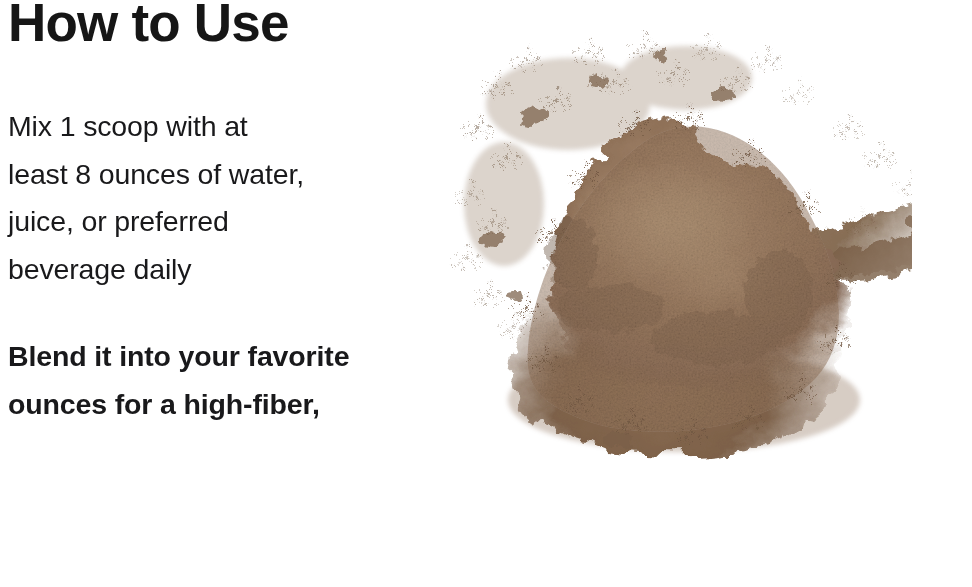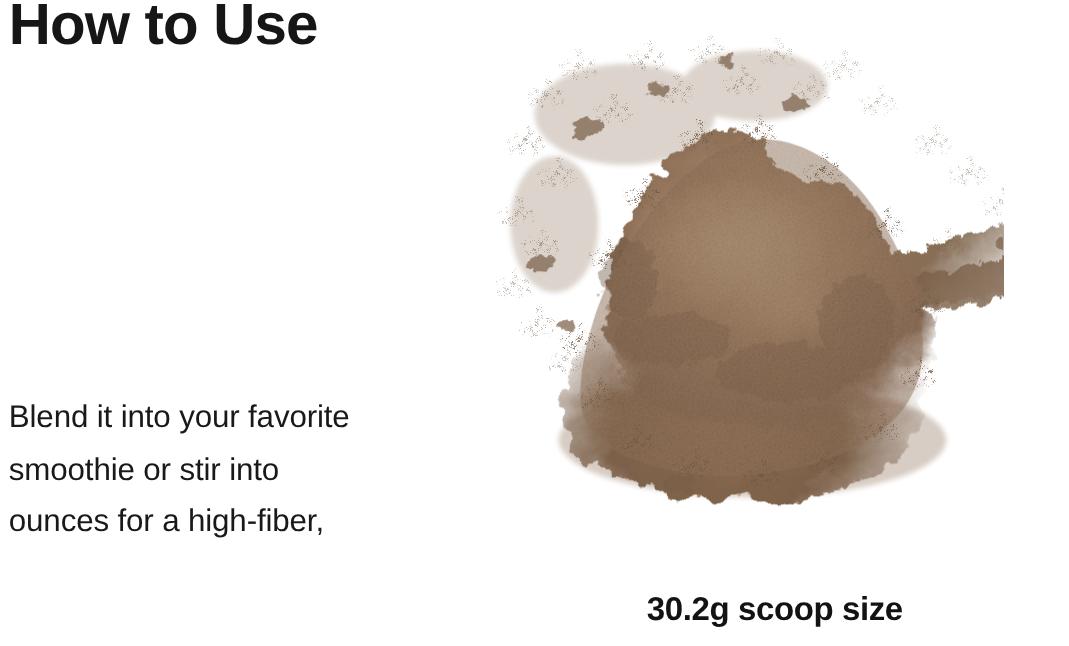--- a/index.html
+++ b/index.html
@@ -46,21 +46,21 @@
     position: absolute;
     left: 0;
     font-size: 28.5px;
     font-weight: 400;
     letter-spacing: -0.005em;
     color: #19191b;
     line-height: 47.5px;
     width: 430px;
   }
   #para-1 { top: 103px; }
-  #para-2 { top: 356px; }
+  #para-2 { top: 333px; font-weight: bold; }
 
   .body-block .line { display: block; white-space: nowrap; }
 
   
   .image-col {
     position: absolute;
     left: 448px;
     top: 0;
     width: 524px;
     height: 587px;
@@ -88,24 +88,29 @@
 </style>
 </head>
 <body>
 
 <div id="panel">
 
   <div class="text-col">
 
     <div class="heading">How to Use</div>
 
+    <div class="body-block" id="para-1">
+      <span class="line">Mix 1 scoop with at</span>
+      <span class="line">least 8 ounces of water,</span>
+      <span class="line">juice, or preferred</span>
+      <span class="line">beverage daily</span>
+    </div>
 
     <div class="body-block" id="para-2">
       <span class="line">Blend it into your favorite</span>
-      <span class="line">smoothie or stir into</span>
       <span class="line">ounces for a high-fiber,</span>
     </div>
 
   </div>
 
   <div class="image-col">
 
     <div class="powder-stage">
       <svg viewBox="0 0 524 492" preserveAspectRatio="xMidYMid meet">
         <defs>
@@ -283,17 +288,16 @@
           <ellipse cx="214" cy="48" rx="9" ry="6"></ellipse>
           <ellipse cx="276" cy="86" rx="11" ry="7"></ellipse>
           <ellipse cx="44" cy="232" rx="10" ry="8"></ellipse>
           <ellipse cx="66" cy="288" rx="8" ry="6"></ellipse>
           <ellipse cx="168" cy="432" rx="14" ry="8"></ellipse>
           <ellipse cx="470" cy="214" rx="12" ry="8"></ellipse>
         </g>
       </svg>
     </div>
 
-    <div class="caption">30.2g scoop size</div>
 
   </div>
 
 </div>
 
 </body></html>

